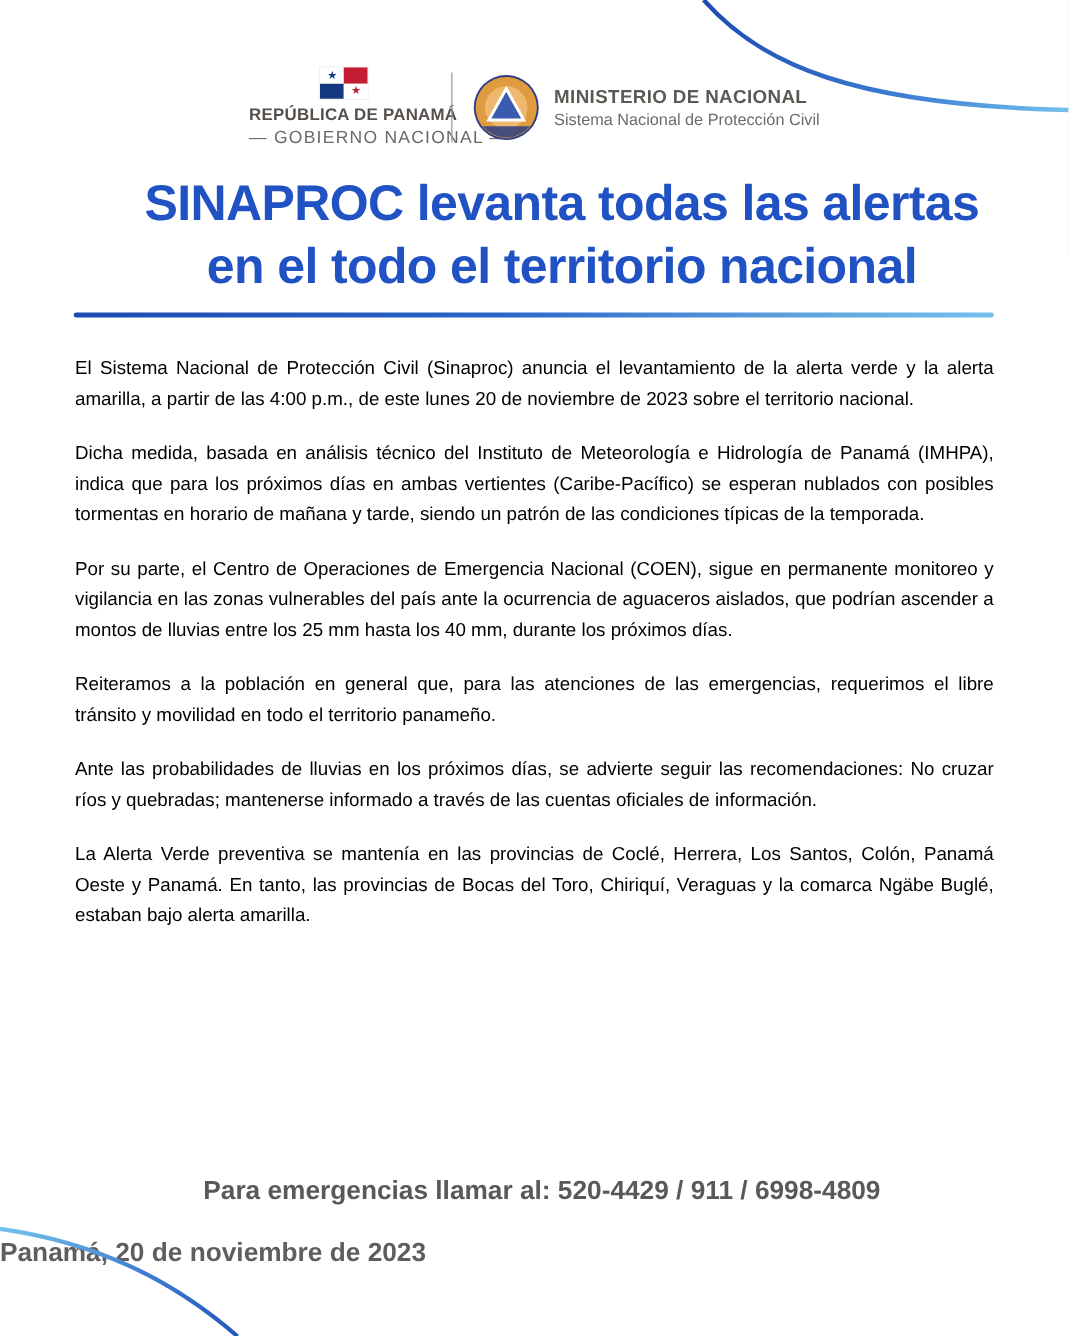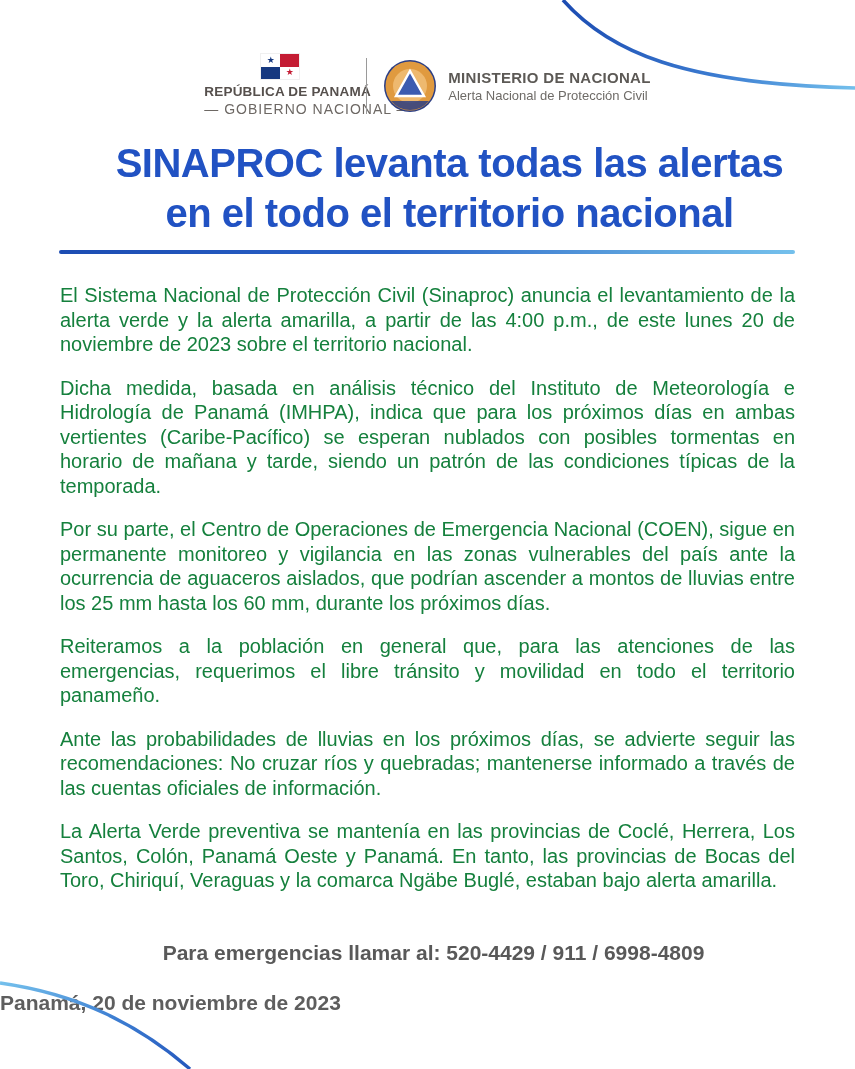--- a/index.html
+++ b/index.html
@@ -66,22 +66,22 @@
     width: 736px; height: 4px;
     border-radius: 2px;
     background: linear-gradient(90deg, #1c4cb2 0%, #2a63c9 45%, #5ea4de 80%, #74c0ec 100%);
   }
 
   
   .body {
     position: absolute;
     top: 283px; left: 60px;
     width: 735px;
-    color: #15803d;
-    font-size: 20px;
+    color: #000000;
+    font-size: 15px;
     line-height: 24.5px;
     text-align: justify;
   }
   .body p { margin-bottom: 19px; }
 
   
   .emergency {
     position: absolute;
     top: 941px; left: 12px; right: 0;
     text-align: center;
@@ -131,34 +131,34 @@
     <svg class="emblem" viewBox="0 0 54 54" aria-hidden="true">
       <circle cx="27" cy="27" r="26" fill="#2c3f85"></circle>
       <circle cx="27" cy="27" r="24.5" fill="#e09a3f"></circle>
       <circle cx="27" cy="27" r="17" fill="#eeb96f"></circle>
       <polygon points="27,12 41,37 13,37" fill="#3b5bb0" stroke="#ffffff" stroke-width="2.4"></polygon>
       <path d="M8,42 a24.5,24.5 0 0 0 38,0 z" fill="#2c3f85" opacity="0.85"></path>
     </svg>
 
     <div class="ministry">
       <div class="ministry-title">MINISTERIO DE NACIONAL</div>
-      <div class="ministry-sub">Alerta Nacional de Protección Civil</div>
+      <div class="ministry-sub">Sistema Nacional de Protección Civil</div>
     </div>
   </div>
 
   <h1 class="title">
     <div>SINAPROC levanta todas las alertas</div>
     <div>en el todo el territorio nacional</div>
   </h1>
   <div class="rule"></div>
 
   <div class="body">
     <p>El Sistema Nacional de Protección Civil (Sinaproc) anuncia el levantamiento de la alerta verde y la alerta amarilla, a partir de las 4:00 p.m., de este lunes 20 de noviembre de 2023 sobre el territorio nacional.</p>
     <p>Dicha medida, basada en análisis técnico del Instituto de Meteorología e Hidrología de Panamá (IMHPA), indica que para los próximos días en ambas vertientes (Caribe-Pacífico) se esperan nublados con posibles tormentas en horario de mañana y tarde, siendo un patrón de las condiciones típicas de la temporada.</p>
-    <p>Por su parte, el Centro de Operaciones de Emergencia Nacional (COEN), sigue en permanente monitoreo y vigilancia en las zonas vulnerables del país ante la ocurrencia de aguaceros aislados, que podrían ascender a montos de lluvias entre los 25 mm hasta los 60 mm, durante los próximos días.</p>
+    <p>Por su parte, el Centro de Operaciones de Emergencia Nacional (COEN), sigue en permanente monitoreo y vigilancia en las zonas vulnerables del país ante la ocurrencia de aguaceros aislados, que podrían ascender a montos de lluvias entre los 25 mm hasta los 40 mm, durante los próximos días.</p>
     <p>Reiteramos a la población en general que, para las atenciones de las emergencias, requerimos el libre tránsito y movilidad en todo el territorio panameño.</p>
     <p>Ante las probabilidades de lluvias en los próximos días, se advierte seguir las recomendaciones: No cruzar ríos y quebradas; mantenerse informado a través de las cuentas oficiales de información.</p>
     <p>La Alerta Verde preventiva se mantenía en las provincias de Coclé, Herrera, Los Santos, Colón, Panamá Oeste y Panamá.  En tanto, las provincias de Bocas del Toro, Chiriquí, Veraguas y la comarca Ngäbe Buglé, estaban bajo alerta amarilla.</p>
   </div>
 
   <div class="emergency">Para emergencias llamar al: 520-4429 / 911 / 6998-4809</div>
   <div class="dateline">Panamá, 20 de noviembre de 2023</div>
 
   <svg class="curve-bottom-left" viewBox="0 0 200 97" aria-hidden="true">
     <defs>

